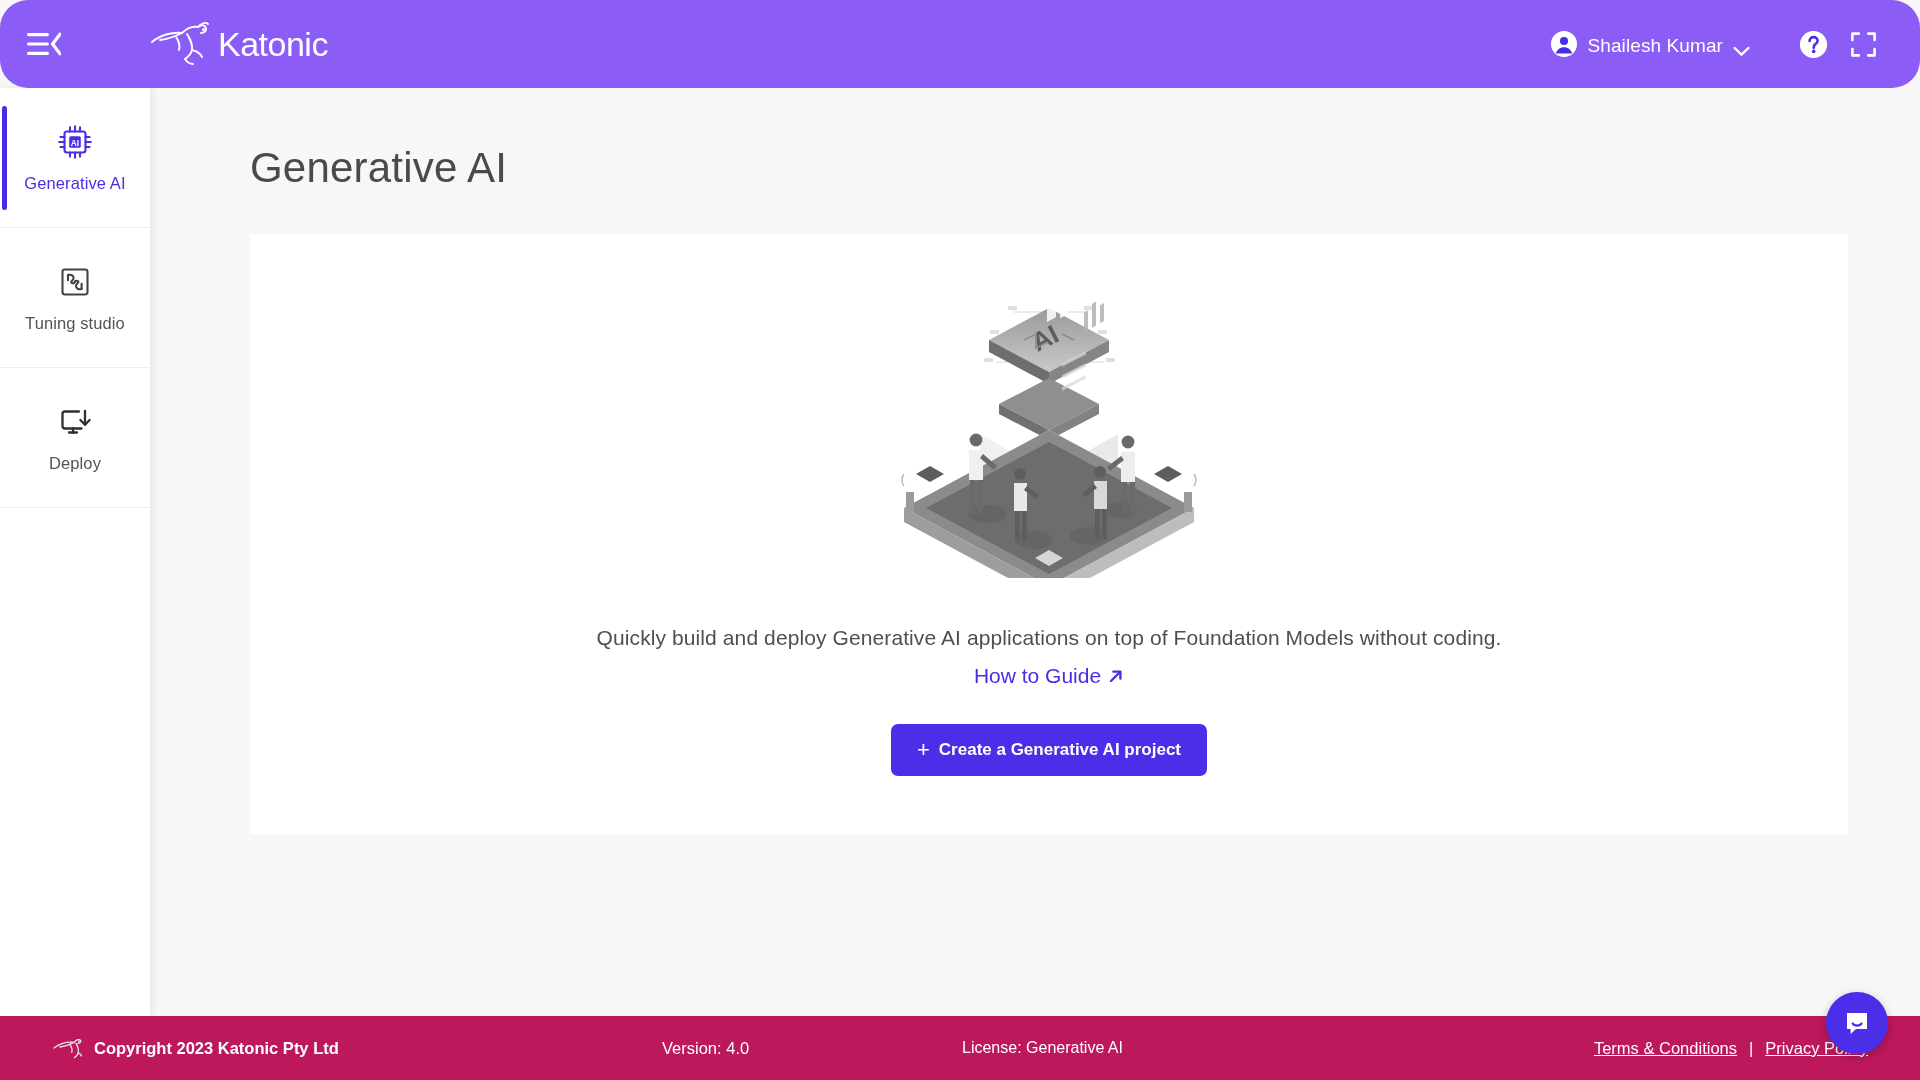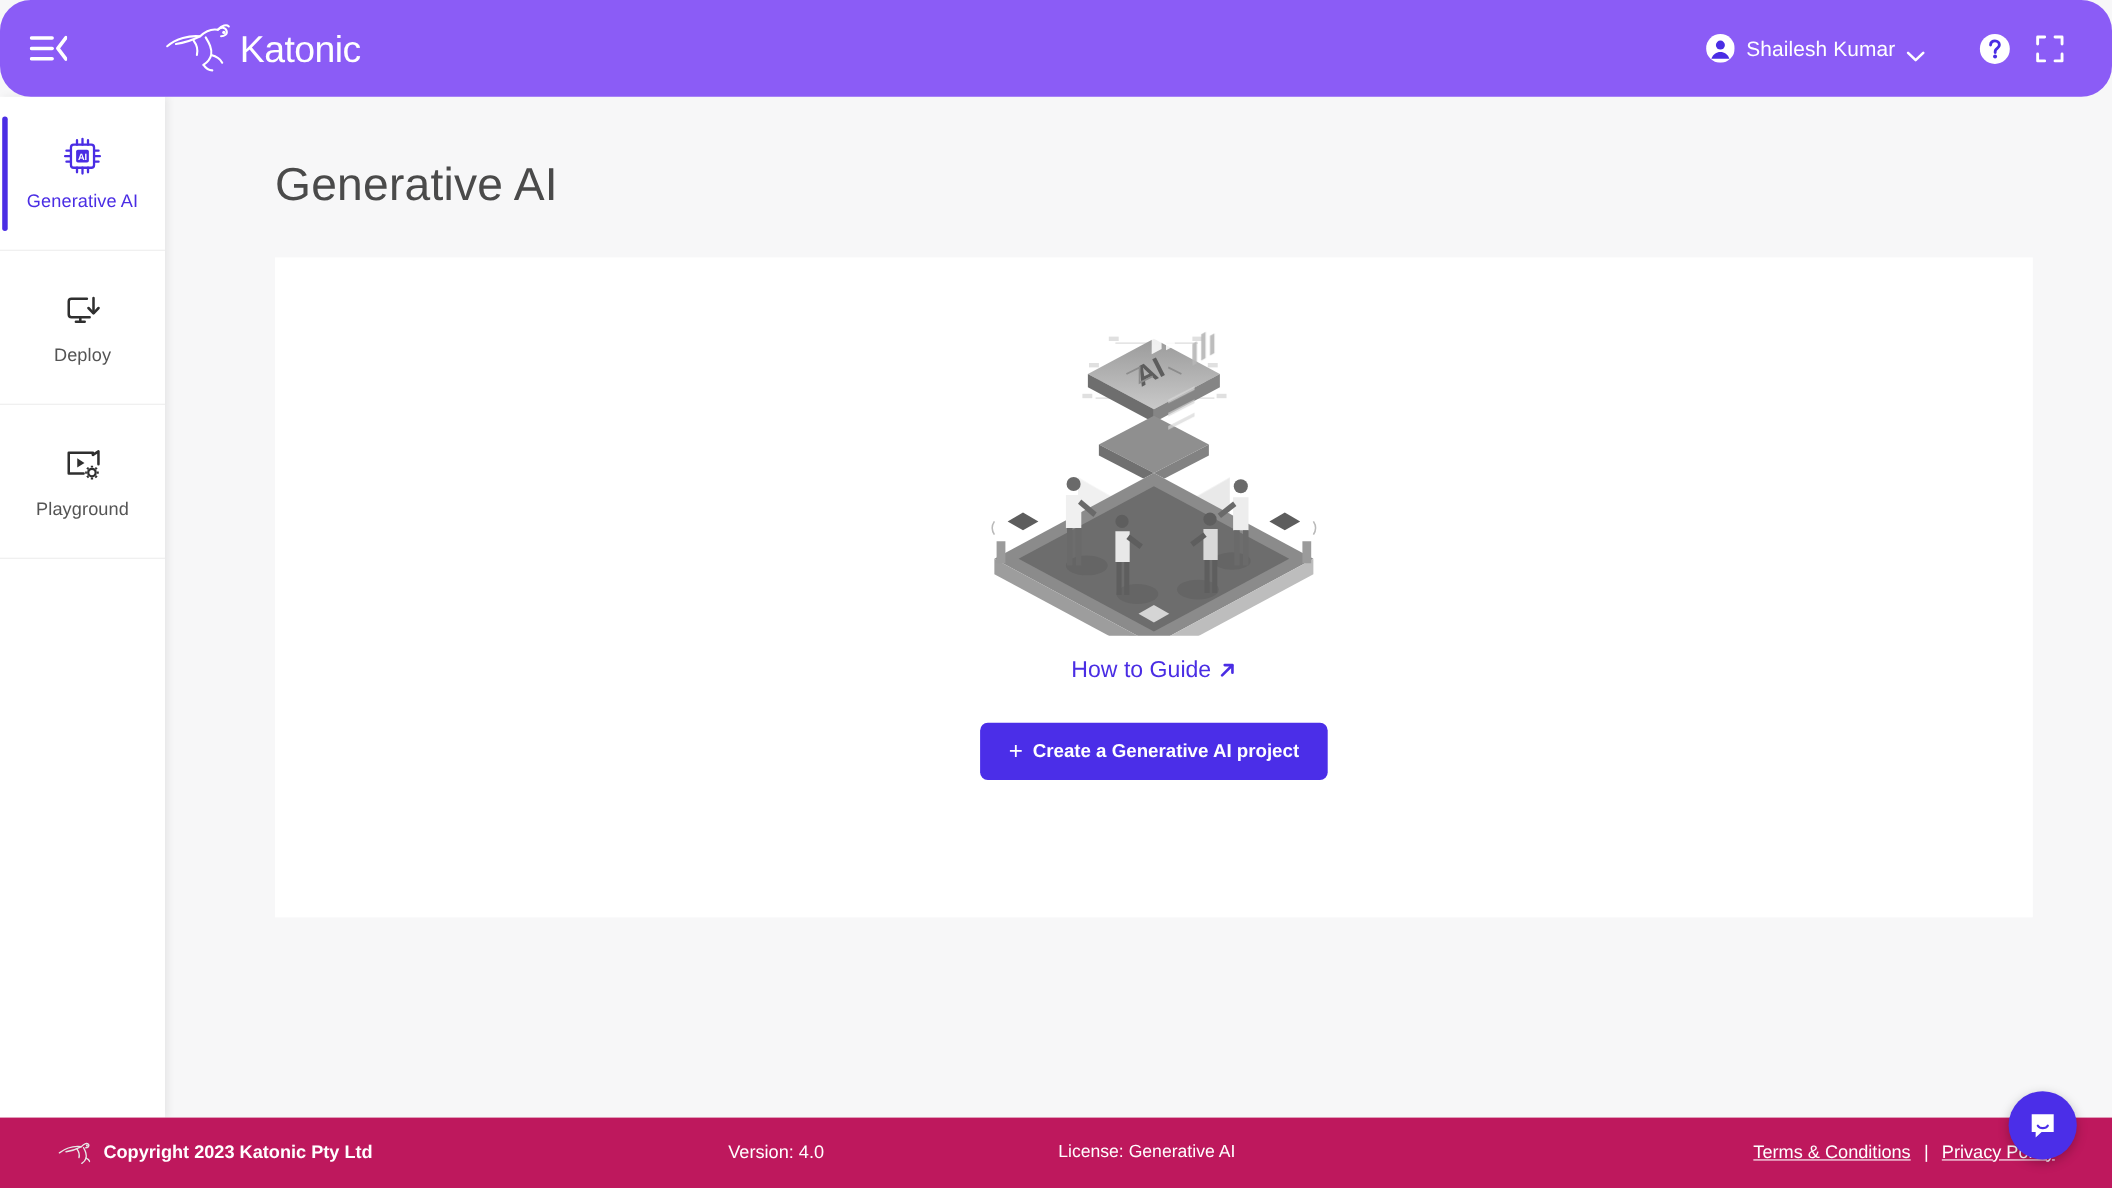--- a/index.html
+++ b/index.html
@@ -218,52 +218,50 @@
               <path d="M15 30.5 V34.6 M20 30.5 V35.8 M25 30.5 V34.6"></path>
               <path d="M9.5 15 H5.4 M9.5 20 H4.2 M9.5 25 H5.4"></path>
               <path d="M30.5 15 H34.6 M30.5 20 H35.8 M30.5 25 H34.6"></path>
             </g>
             <text x="20" y="23.6" text-anchor="middle" font-family="Liberation Sans, sans-serif" font-size="8.4" font-weight="bold" fill="#ffffff">AI</text>
           </svg>
         </span>
         <span class="nav-label">Generative AI</span>
       </div>
 
+      <div class="nav-item">
+        <span class="nav-icon">
+          <svg width="40" height="40" viewBox="0 0 40 40">
+            <g fill="none" stroke="#434343" stroke-width="2.1" stroke-linecap="round" stroke-linejoin="round">
+              <rect x="7.5" y="7.5" width="25" height="25" rx="2.4"></rect>
+              <path d="M13 13 C16 12.2 18.6 13.6 18.6 16 C18.6 18.4 16.2 18.9 16.2 20 C16.2 21.4 18.4 21.6 19.6 20.6"></path>
+              <path d="M26.6 27 C23.6 27.8 21 26.4 21 24 C21 21.6 23.4 21.1 23.4 20 C23.4 18.6 21.2 18.4 20 19.4"></path>
+              <path d="M13 13 L13 18.2"></path>
+              <path d="M26.6 27 L26.6 21.8"></path>
+            </g>
+          </svg>
+        </span>
+        <span class="nav-label">Tuning studio</span>
+      </div>
 
       <div class="nav-item">
         <span class="nav-icon">
           <svg width="40" height="40" viewBox="0 0 40 40">
             <g fill="none" stroke="#2f2f2f" stroke-width="2.3" stroke-linecap="round" stroke-linejoin="round">
               <path d="M24 9.5 H10 A2.5 2.5 0 0 0 7.5 12 V24 A2.5 2.5 0 0 0 10 26.5 H26.5"></path>
               <path d="M14 30.5 H22"></path>
               <path d="M18 26.5 V30.5"></path>
               <path d="M30 9 V22.6"></path>
               <path d="M25.4 18 L30 22.8 L34.6 18"></path>
             </g>
           </svg>
         </span>
         <span class="nav-label">Deploy</span>
       </div>
 
-      <div class="nav-item">
-        <span class="nav-icon">
-          <svg width="40" height="40" viewBox="0 0 40 40">
-            <g fill="none" stroke="#2f2f2f" stroke-width="2.3" stroke-linecap="round" stroke-linejoin="round">
-              <path d="M29.5 11.5 V9.5 H7.5 V28.5 H21"></path>
-              <path d="M29.5 11.5 L34.5 8.4 V20"></path>
-              <path d="M15.2 14.6 L21.8 18.8 L15.2 23 Z" fill="#2f2f2f" stroke="none"></path>
-            </g>
-            <g fill="none" stroke="#2f2f2f" stroke-width="2.1">
-              <circle cx="28.6" cy="27.6" r="3.4"></circle>
-              <path d="M28.6 21.4 V23 M28.6 32.2 V33.8 M22.4 27.6 H24 M33.2 27.6 H34.8 M24.2 23.2 L25.4 24.4 M31.8 30.8 L33 32 M33 23.2 L31.8 24.4 M25.4 30.8 L24.2 32"></path>
-            </g>
-          </svg>
-        </span>
-        <span class="nav-label">Playground</span>
-      </div>
     </div>
 
     <div class="main">
       <h1 class="page-title">Generative AI</h1>
 
       <div class="card">
 
         <span class="illus">
           <svg width="330" height="300" viewBox="0 0 330 300">
             <defs>
@@ -406,20 +404,21 @@
               <path d="M22 214 h8 v20 h-8 z"></path>
                 <path d="M300 214 h8 v20 h-8 z"></path>
             </g>
             <g stroke="#b9b9b9" stroke-width="1.4" fill="none">
               <path d="M20 208 q-4 -6 0 -12"></path>
                 <path d="M310 208 q4 -6 0 -12"></path>
             </g>
           </svg>
         </span>
 
+        <div class="card-desc">Quickly build and deploy Generative AI applications on top of Foundation Models without coding.</div>
 
         <a class="guide-link" href="#">
           <span>How to Guide</span>
           <svg width="17" height="17" viewBox="0 0 17 17">
             <path d="M4 13 L13 4" stroke="#4a2de4" stroke-width="2.4" stroke-linecap="round"></path>
             <path d="M6.4 3.6 H13.4 V10.6" fill="none" stroke="#4a2de4" stroke-width="2.4" stroke-linecap="round" stroke-linejoin="round"></path>
           </svg>
         </a>
 
         <button class="cta">

